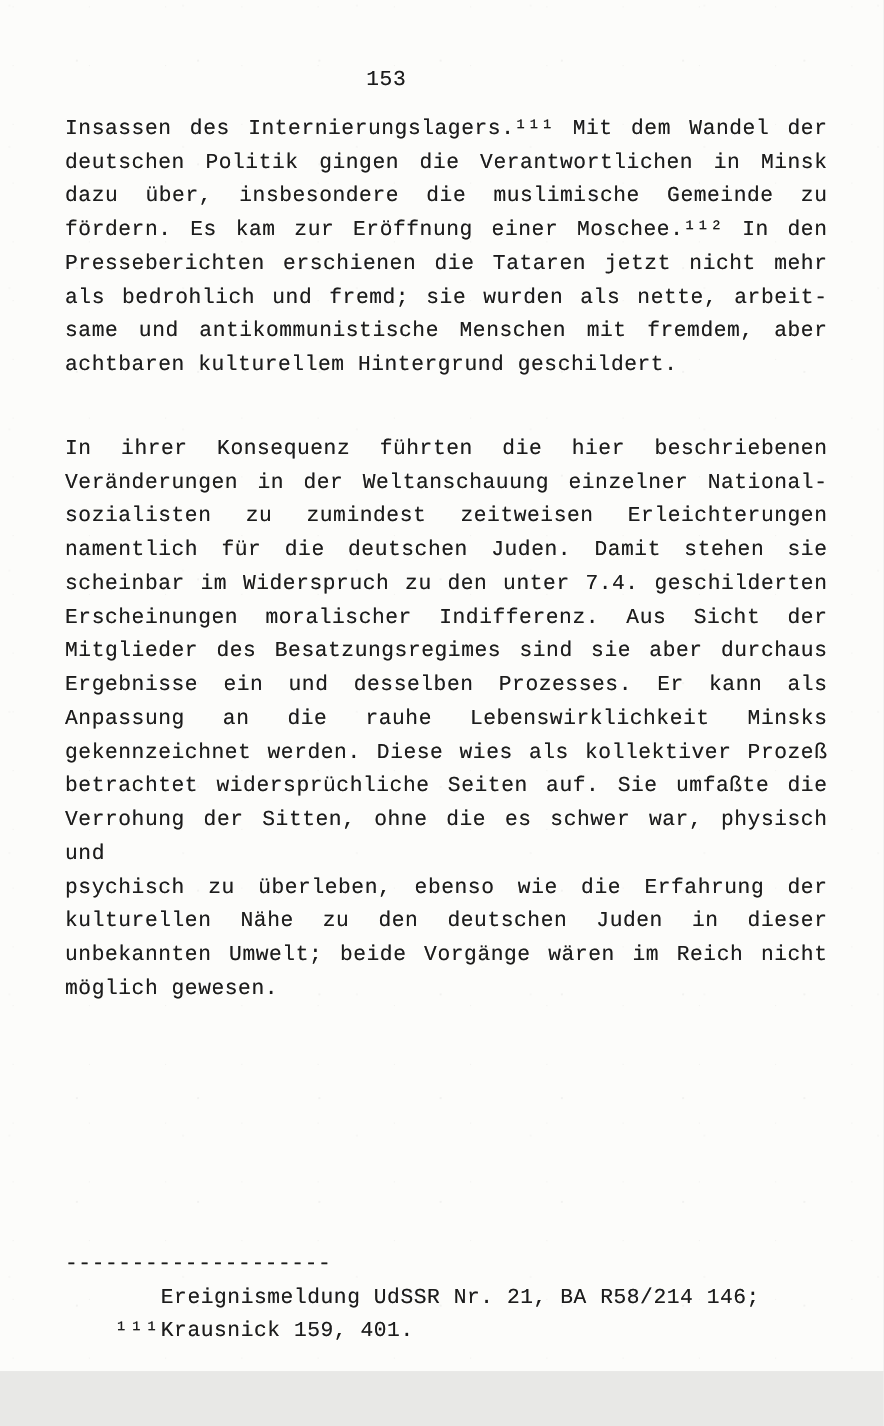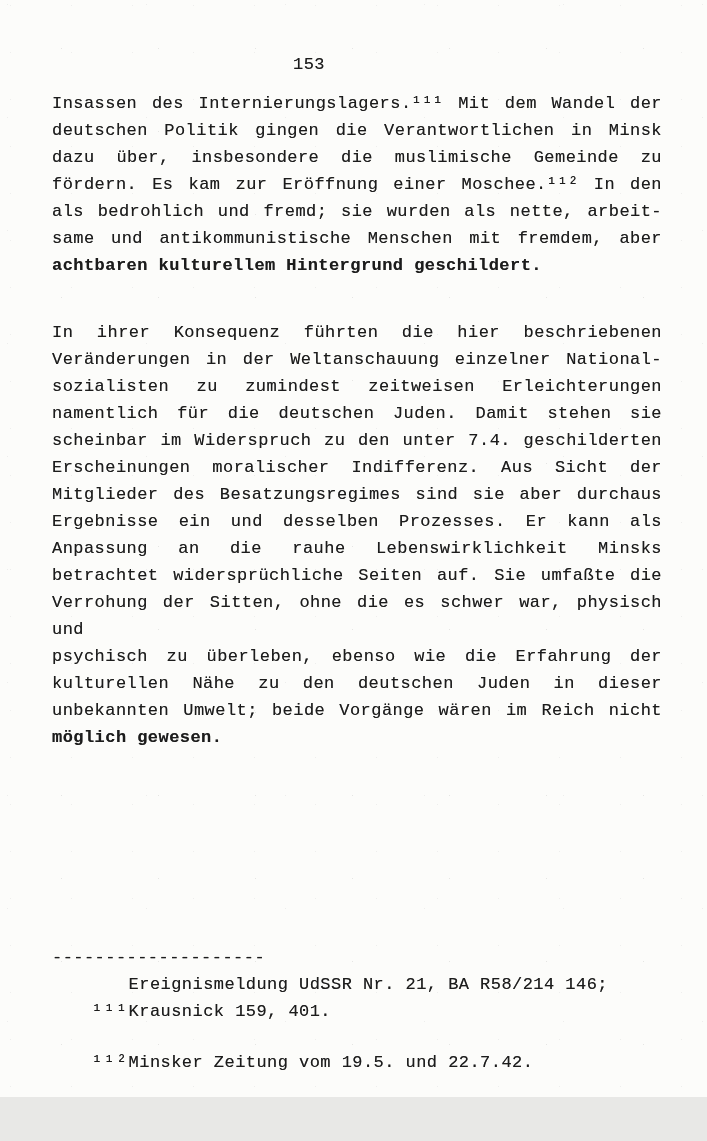--- a/index.html
+++ b/index.html
@@ -42,21 +42,20 @@
   }
   .line {
     line-height: 27px;
     text-align: justify;
     text-align-last: justify;
     white-space: normal;
   }
   .line.last {
     text-align: left;
     text-align-last: left;
-    font-weight: bold;
   }
   .footnote-separator {
     margin-top: 193px;
     line-height: 27px;
     letter-spacing: 0.45px;
     white-space: pre;
   }
   .footnotes {
     width: 610px;
   }
@@ -86,34 +85,36 @@
 
 <div class="page">
   <div class="page-number">153</div>
 
   <div class="body-text" id="body-text">
       <div class="paragraph">
         <div class="line">Insassen des Internierungslagers.¹¹¹ Mit dem Wandel der</div>
         <div class="line">deutschen Politik gingen die Verantwortlichen in Minsk</div>
         <div class="line">dazu über, insbesondere die muslimische Gemeinde zu</div>
         <div class="line">fördern. Es kam zur Eröffnung einer Moschee.¹¹² In den</div>
+        <div class="line">Presseberichten erschienen die Tataren jetzt nicht mehr</div>
         <div class="line">als bedrohlich und fremd; sie wurden als nette, arbeit-</div>
         <div class="line">same und antikommunistische Menschen mit fremdem, aber</div>
         <div class="line last">achtbaren kulturellem Hintergrund geschildert.</div>
       </div>
       <div class="paragraph">
         <div class="line">In ihrer Konsequenz führten die hier beschriebenen</div>
         <div class="line">Veränderungen in der Weltanschauung einzelner National-</div>
         <div class="line">sozialisten zu zumindest zeitweisen Erleichterungen</div>
         <div class="line">namentlich für die deutschen Juden. Damit stehen sie</div>
         <div class="line">scheinbar im Widerspruch zu den unter 7.4. geschilderten</div>
         <div class="line">Erscheinungen moralischer Indifferenz. Aus Sicht der</div>
         <div class="line">Mitglieder des Besatzungsregimes sind sie aber durchaus</div>
         <div class="line">Ergebnisse ein und desselben Prozesses. Er kann als</div>
         <div class="line">Anpassung an die rauhe Lebenswirklichkeit Minsks</div>
+        <div class="line">gekennzeichnet werden. Diese wies als kollektiver Prozeß</div>
         <div class="line">betrachtet widersprüchliche Seiten auf. Sie umfaßte die</div>
         <div class="line">Verrohung der Sitten, ohne die es schwer war, physisch und</div>
         <div class="line">psychisch zu überleben, ebenso wie die Erfahrung der</div>
         <div class="line">kulturellen Nähe zu den deutschen Juden in dieser</div>
         <div class="line">unbekannten Umwelt; beide Vorgänge wären im Reich nicht</div>
         <div class="line last">möglich gewesen.</div>
       </div>
     </div>
 
   <div class="footnote-separator">--------------------</div>

